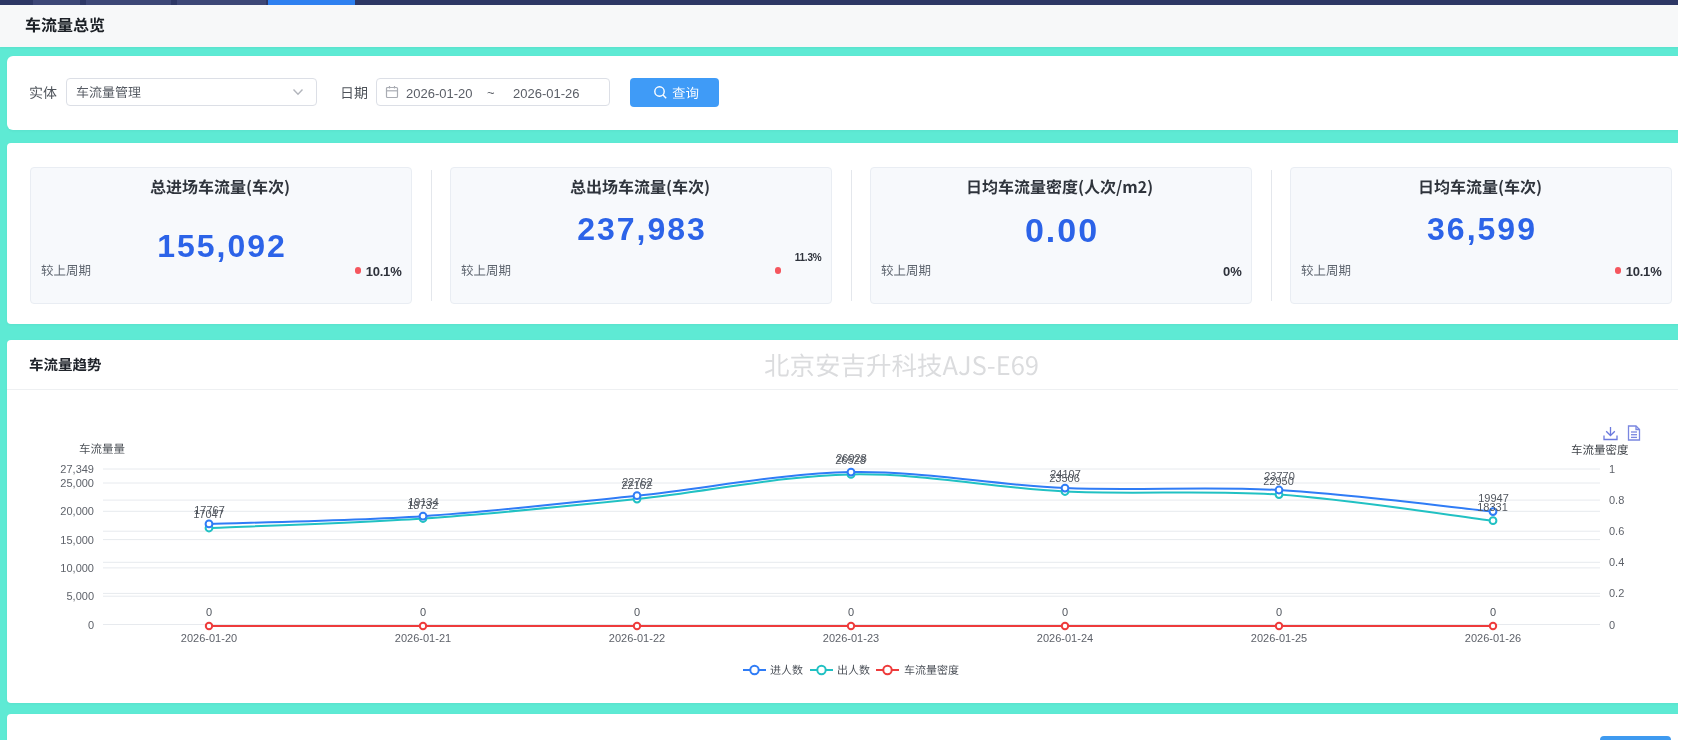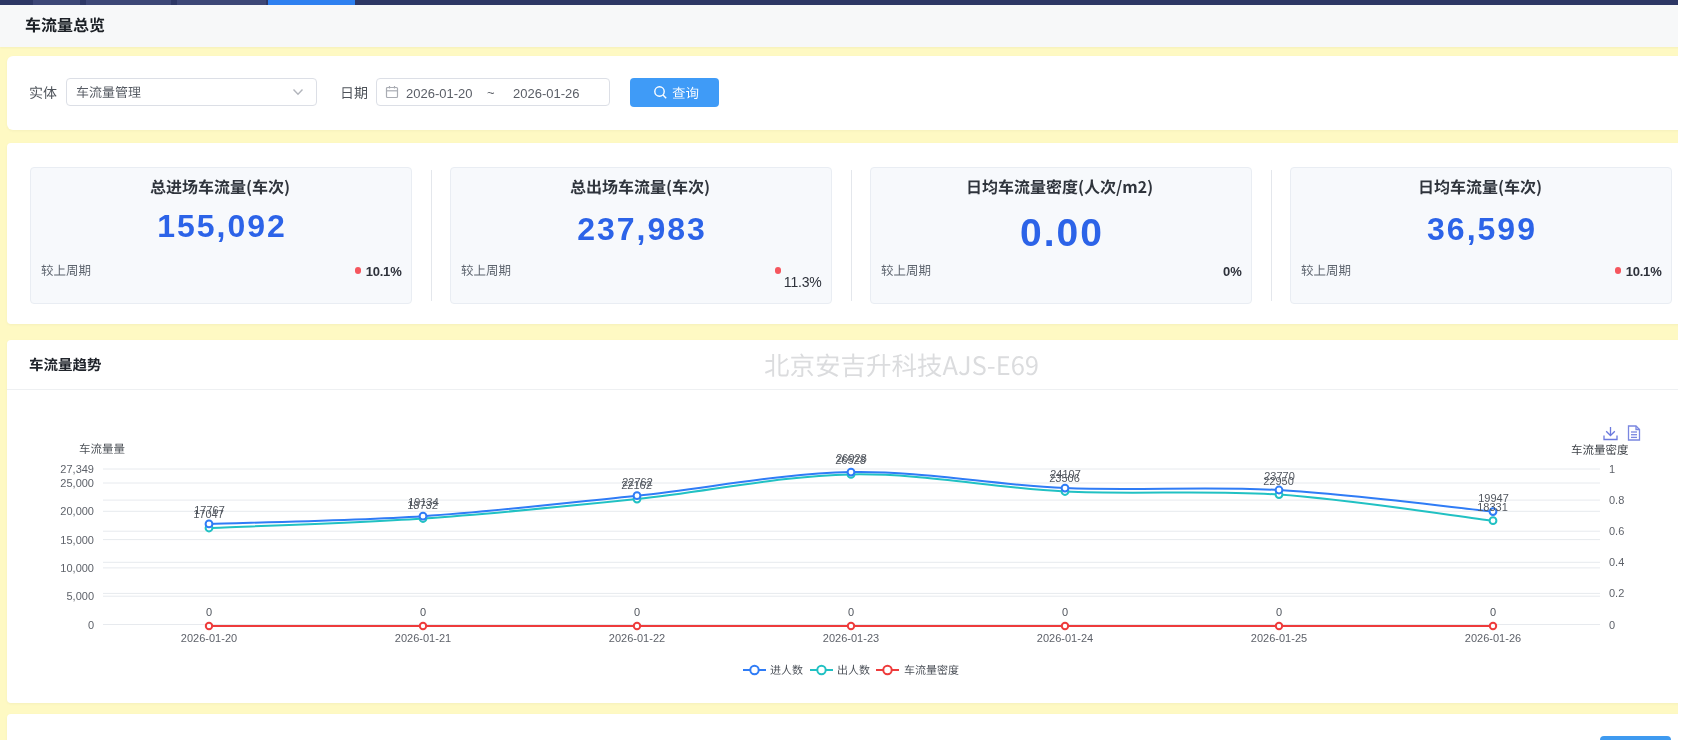--- a/index.html
+++ b/index.html
@@ -1,14 +1,14 @@
 <!DOCTYPE html>
 <html><head><meta charset="utf-8"><style>
 html,body{margin:0;padding:0}
-#pg{position:relative;width:1678px;height:740px;background:#fef9c3;overflow:hidden;font-family:"Liberation Sans",sans-serif}
+#pg{position:relative;width:1678px;height:740px;background:#5eead4;overflow:hidden;font-family:"Liberation Sans",sans-serif}
 .abs{position:absolute}
 .t{position:absolute;font-family:"Liberation Sans",sans-serif;white-space:nowrap}
 </style></head><body>
 <div id="pg">
 <div class="abs" style="left:0;top:0;width:1707px;height:5px;background:#2d3765"></div>
 <div class="abs" style="left:33px;top:0;width:47px;height:5px;background:#3d4777"></div>
 <div class="abs" style="left:86px;top:0;width:85px;height:5px;background:#3d4777"></div>
 <div class="abs" style="left:177px;top:0;width:89px;height:5px;background:#3d4777"></div>
 <div class="abs" style="left:268px;top:0;width:87px;height:5px;background:#2e80f0"></div>
 <div class="abs" style="left:0;top:5px;width:1707px;height:42px;background:#f7f8f9;box-shadow:0 1px 2px rgba(0,0,0,0.04)"></div>
@@ -45,41 +45,41 @@
       <line x1="10" y1="10" x2="13.2" y2="13.2"></line>
     </svg>
 <svg style="position:absolute;left:672.0px;top:97.5px;overflow:visible" width="1" height="1">
       <path d="M4 -2.9H9.4V-1.8H4ZM4 -4.8H9.4V-3.6H4ZM3 -5.5V-1.1H10.5V-5.5ZM1 -0.3V0.6H12.6V-0.3ZM6.2 -11.3V-9.6H0.8V-8.7H5.1C4 -7.5 2.1 -6.3 0.5 -5.7C0.7 -5.5 1 -5.2 1.1 -4.9C3 -5.6 5 -7.1 6.2 -8.7V-5.9H7.2V-8.7C8.5 -7.1 10.5 -5.7 12.3 -5C12.5 -5.3 12.8 -5.7 13 -5.9C11.3 -6.4 9.5 -7.5 8.3 -8.7H12.7V-9.6H7.2V-11.3Z M15 -10.5C15.7 -9.8 16.5 -9 16.9 -8.4L17.6 -9.1C17.2 -9.6 16.4 -10.5 15.7 -11.1ZM14.1 -7.1V-6.1H16V-1.5C16 -0.9 15.6 -0.5 15.3 -0.3C15.5 -0.1 15.8 0.3 15.8 0.5C16.1 0.3 16.4 -0 18.7 -1.7C18.6 -1.9 18.4 -2.3 18.4 -2.6L17 -1.6V-7.1ZM20.3 -11.3C19.8 -9.6 18.8 -7.9 17.7 -6.8C18 -6.7 18.4 -6.4 18.6 -6.2C19.1 -6.8 19.7 -7.5 20.1 -8.4H25.2C25 -2.7 24.8 -0.6 24.4 -0.1C24.2 0 24.1 0.1 23.8 0.1C23.5 0.1 22.8 0.1 21.9 0C22.1 0.3 22.2 0.7 22.3 1C23 1 23.8 1.1 24.2 1C24.7 1 25 0.8 25.3 0.4C25.8 -0.2 26 -2.4 26.2 -8.8C26.2 -8.9 26.2 -9.3 26.2 -9.3H20.6C20.9 -9.9 21.2 -10.5 21.4 -11.1ZM22.6 -3.9V-2.5H20.2V-3.9ZM22.6 -4.8H20.2V-6.2H22.6ZM19.3 -7.1V-0.8H20.2V-1.6H23.5V-7.1Z" fill="#ffffff"></path>
     </svg>
 <div class="abs" style="left:7px;top:143px;width:1687px;height:181px;background:#fff;border-radius:4px;box-shadow:0 1px 3px rgba(0,0,0,0.04)"></div>
 <div class="abs" style="left:30px;top:167px;width:380px;height:135px;background:#f7f9fc;border:1px solid #e9edf3;border-radius:4px"></div>
 <svg style="position:absolute;left:150.0px;top:192.8px;overflow:visible" width="1" height="1">
       <path d="M11.9 -3.4C12.8 -2.3 13.7 -0.8 14 0.3L15.6 -0.7C15.3 -1.7 14.3 -3.2 13.4 -4.3ZM4.3 -4V-1C4.3 0.7 4.9 1.3 7.2 1.3C7.7 1.3 9.8 1.3 10.4 1.3C12.2 1.3 12.7 0.8 13 -1.2C12.4 -1.3 11.6 -1.6 11.2 -1.9C11.1 -0.7 10.9 -0.5 10.2 -0.5C9.6 -0.5 7.9 -0.5 7.4 -0.5C6.5 -0.5 6.3 -0.5 6.3 -1.1V-4ZM1.8 -3.8C1.6 -2.5 1.1 -1 0.5 -0.2L2.3 0.6C3 -0.4 3.5 -2 3.6 -3.5ZM4.8 -8.7H11.3V-6.7H4.8ZM2.7 -10.5V-4.9H7.8L6.7 -4C7.7 -3.3 8.8 -2.3 9.4 -1.5L10.8 -2.8C10.2 -3.4 9.3 -4.3 8.3 -4.9H13.4V-10.5H11.2L12.6 -12.8L10.6 -13.6C10.2 -12.7 9.7 -11.4 9.1 -10.5H6.1L7 -10.9C6.8 -11.7 6.1 -12.8 5.4 -13.6L3.8 -12.8C4.3 -12.1 4.8 -11.2 5.1 -10.5Z M17 -12.2C17.8 -11.4 18.9 -10.2 19.4 -9.5L20.9 -10.7C20.4 -11.4 19.2 -12.5 18.3 -13.3ZM27.2 -13.2V-10.8H25.3V-13.2H23.5V-10.8H21.4V-9H23.5V-8C23.5 -7.6 23.5 -7.2 23.4 -6.8H21.3V-4.9H23.1C22.8 -4 22.4 -3.1 21.5 -2.4C21.9 -2.2 22.7 -1.5 23 -1.1C24.1 -2.1 24.8 -3.5 25.1 -4.9H27.2V-1.3H29.1V-4.9H31.2V-6.8H29.1V-9H30.9V-10.8H29.1V-13.2ZM25.3 -9H27.2V-6.8H25.3C25.3 -7.2 25.3 -7.6 25.3 -8ZM20.4 -7.8H16.7V-6H18.5V-2.1C17.9 -1.8 17.1 -1.2 16.4 -0.4L17.6 1.4C18.2 0.5 18.9 -0.6 19.4 -0.6C19.8 -0.6 20.3 -0.1 21.1 0.3C22.2 0.9 23.6 1.1 25.6 1.1C27.3 1.1 29.9 1 31.1 1C31.1 0.4 31.4 -0.5 31.6 -1C30 -0.8 27.4 -0.7 25.7 -0.7C23.9 -0.7 22.4 -0.8 21.3 -1.4C21 -1.6 20.7 -1.8 20.4 -1.9Z M38.7 -6.5C38.9 -6.7 39.5 -6.8 40.2 -6.8H40.3C39.8 -5.4 39 -4.2 37.9 -3.3L37.7 -4.2L36.2 -3.7V-8H37.8V-9.8H36.2V-13.4H34.4V-9.8H32.6V-8H34.4V-3C33.6 -2.8 33 -2.6 32.4 -2.4L33 -0.4C34.5 -1 36.4 -1.8 38 -2.5L38 -2.7C38.3 -2.5 38.7 -2.2 38.9 -2C40.3 -3.1 41.5 -4.8 42.1 -6.8H43C42.2 -3.7 40.6 -1.2 38.3 0.3C38.7 0.5 39.4 1 39.7 1.3C42.1 -0.4 43.8 -3.2 44.8 -6.8H45.3C45.1 -2.7 44.8 -1 44.4 -0.6C44.3 -0.4 44.1 -0.4 43.8 -0.4C43.6 -0.4 43 -0.4 42.4 -0.4C42.7 0 42.9 0.8 42.9 1.4C43.6 1.4 44.3 1.4 44.8 1.3C45.3 1.2 45.7 1 46.1 0.5C46.7 -0.2 47 -2.2 47.3 -7.8C47.3 -8 47.3 -8.6 47.3 -8.6H41.8C43.2 -9.5 44.7 -10.7 46.1 -11.9L44.7 -13L44.3 -12.9H38V-11.1H42.2C41.1 -10.1 40 -9.4 39.6 -9.1C39 -8.7 38.4 -8.4 38 -8.3C38.2 -7.9 38.6 -6.9 38.7 -6.5Z M50.6 -4.7C50.8 -4.9 51.6 -5 52.5 -5H55.9V-3.2H48.8V-1.3H55.9V1.4H58V-1.3H63.2V-3.2H58V-5H61.9V-6.8H58V-8.9H55.9V-6.8H52.6C53.2 -7.6 53.8 -8.5 54.3 -9.5H62.9V-11.3H55.3C55.6 -11.9 55.8 -12.5 56.1 -13.2L53.9 -13.7C53.6 -12.9 53.3 -12.1 52.9 -11.3H49.1V-9.5H52C51.7 -8.7 51.3 -8.2 51.1 -7.9C50.7 -7.2 50.4 -6.8 49.9 -6.7C50.2 -6.1 50.5 -5.1 50.6 -4.7Z M73 -5.7V0.7H74.7V-5.7ZM70.3 -5.7V-4.2C70.3 -2.9 70.1 -1.2 68.3 0.1C68.7 0.4 69.3 1 69.6 1.3C71.8 -0.2 72 -2.4 72 -4.2V-5.7ZM75.7 -5.7V-0.9C75.7 0.1 75.8 0.5 76.1 0.8C76.4 1 76.8 1.2 77.2 1.2C77.4 1.2 77.8 1.2 78 1.2C78.3 1.2 78.7 1.1 78.9 0.9C79.2 0.8 79.3 0.5 79.4 0.2C79.5 -0.1 79.6 -0.9 79.6 -1.7C79.2 -1.8 78.6 -2.1 78.3 -2.4C78.3 -1.7 78.3 -1.1 78.3 -0.8C78.2 -0.6 78.2 -0.5 78.2 -0.4C78.1 -0.4 78 -0.4 78 -0.4C77.9 -0.4 77.8 -0.4 77.7 -0.4C77.6 -0.4 77.6 -0.4 77.5 -0.4C77.5 -0.5 77.5 -0.7 77.5 -0.9V-5.7ZM65.2 -12C66.2 -11.5 67.4 -10.7 68 -10.1L69.2 -11.7C68.5 -12.3 67.2 -13 66.2 -13.4ZM64.5 -7.6C65.5 -7.1 66.9 -6.4 67.5 -5.8L68.6 -7.4C67.9 -8 66.5 -8.6 65.5 -9ZM64.8 -0 66.4 1.2C67.4 -0.3 68.4 -2.1 69.2 -3.8L67.8 -5.1C66.9 -3.2 65.6 -1.2 64.8 -0ZM72.8 -13.2C73 -12.7 73.2 -12.2 73.4 -11.7H69.2V-10H71.9C71.4 -9.3 70.8 -8.6 70.6 -8.4C70.2 -8.1 69.7 -7.9 69.3 -7.9C69.4 -7.5 69.7 -6.5 69.8 -6.1C70.4 -6.3 71.2 -6.4 77.2 -6.8C77.5 -6.4 77.7 -6.1 77.9 -5.8L79.4 -6.8C78.9 -7.6 77.8 -8.9 77 -10H79.2V-11.7H75.4C75.2 -12.3 74.9 -13 74.6 -13.6ZM75.3 -9.3 76.1 -8.3 72.6 -8.1C73.1 -8.7 73.6 -9.3 74.1 -10H76.4Z M84.6 -10.7H91.3V-10.1H84.6ZM84.6 -12.1H91.3V-11.6H84.6ZM82.8 -13.1V-9.1H93.2V-13.1ZM80.7 -8.7V-7.3H95.3V-8.7ZM84.3 -4.3H87.1V-3.7H84.3ZM88.9 -4.3H91.7V-3.7H88.9ZM84.3 -5.8H87.1V-5.2H84.3ZM88.9 -5.8H91.7V-5.2H88.9ZM80.7 -0.4V1H95.3V-0.4H88.9V-0.9H93.9V-2.2H88.9V-2.7H93.6V-6.8H82.5V-2.7H87.1V-2.2H82.1V-0.9H87.1V-0.4Z M99.8 3.2 101.2 2.6C99.9 0.3 99.3 -2.4 99.3 -5C99.3 -7.7 99.9 -10.4 101.2 -12.7L99.8 -13.3C98.2 -10.8 97.4 -8.2 97.4 -5C97.4 -1.8 98.2 0.8 99.8 3.2Z M104.7 -4.7C104.8 -4.9 105.7 -5 106.5 -5H109.9V-3.2H102.8V-1.3H109.9V1.4H112V-1.3H117.3V-3.2H112V-5H115.9V-6.8H112V-8.9H109.9V-6.8H106.7C107.2 -7.6 107.8 -8.5 108.4 -9.5H117V-11.3H109.3C109.6 -11.9 109.9 -12.5 110.1 -13.2L107.9 -13.7C107.6 -12.9 107.3 -12.1 107 -11.3H103.2V-9.5H106.1C105.7 -8.7 105.4 -8.2 105.2 -7.9C104.7 -7.2 104.4 -6.8 104 -6.7C104.2 -6.1 104.6 -5.1 104.7 -4.7Z M118.7 -11.1C119.8 -10.5 121.2 -9.5 121.9 -8.8L123.1 -10.4C122.4 -11 120.9 -12 119.8 -12.5ZM118.5 -1.3 120.3 -0C121.3 -1.6 122.3 -3.4 123.2 -5.1L121.7 -6.3C120.7 -4.5 119.4 -2.5 118.5 -1.3ZM125 -13.6C124.6 -11 123.6 -8.4 122.3 -6.9C122.8 -6.7 123.7 -6.1 124.2 -5.8C124.8 -6.7 125.4 -7.9 125.9 -9.2H130.9C130.6 -8.2 130.3 -7.2 130 -6.5C130.4 -6.3 131.2 -5.9 131.6 -5.7C132.2 -6.9 132.9 -8.7 133.3 -10.4L131.9 -11.2L131.5 -11.1H126.6C126.8 -11.8 127 -12.5 127.1 -13.2ZM126.8 -8.7V-7.7C126.8 -5.6 126.4 -2.1 121.9 0C122.4 0.4 123.1 1.1 123.4 1.6C126 0.2 127.4 -1.5 128.1 -3.3C129 -1.2 130.3 0.4 132.4 1.3C132.7 0.8 133.2 -0 133.7 -0.4C131 -1.4 129.6 -3.6 128.9 -6.5C128.9 -6.9 128.9 -7.3 128.9 -7.6V-8.7Z M136.3 3.2C137.9 0.8 138.7 -1.8 138.7 -5C138.7 -8.2 137.9 -10.8 136.3 -13.3L134.9 -12.7C136.2 -10.4 136.8 -7.7 136.8 -5C136.8 -2.4 136.2 0.3 134.9 2.6Z" fill="#2f343c"></path>
     </svg>
-<div class="t" style="left:222px;top:208px;transform:translateX(-50%);font-size:32px;font-weight:bold;color:#2c63e8;letter-spacing:2px">155,092</div>
+<div class="t" style="left:222px;top:228px;transform:translateX(-50%);font-size:32px;font-weight:bold;color:#2c63e8;letter-spacing:2px">155,092</div>
 <svg style="position:absolute;left:41.0px;top:275.2px;overflow:visible" width="1" height="1">
       <path d="M9.5 -7.2C10.2 -6.3 11 -5.1 11.3 -4.4L12.1 -4.9C11.7 -5.6 10.9 -6.7 10.2 -7.5ZM7.2 -7.5C6.8 -6.6 6.1 -5.6 5.4 -5C5.6 -4.8 5.9 -4.4 6.1 -4.3C6.7 -5 7.5 -6.2 8 -7.2ZM1 -4.2C1.1 -4.2 1.5 -4.3 1.9 -4.3H3.1V-2.5L0.5 -2.1L0.7 -1.2L3.1 -1.6V0.9H3.9V-1.7L5.2 -2L5.2 -2.8L3.9 -2.6V-4.3H5V-5.2H3.9V-7.1H3.1V-5.2H1.9C2.2 -6 2.6 -7.1 2.9 -8.1H5V-9H3.1C3.2 -9.5 3.3 -9.9 3.4 -10.3L2.5 -10.5C2.4 -10 2.3 -9.5 2.2 -9H0.6V-8.1H2C1.7 -7.1 1.4 -6.3 1.3 -6C1.1 -5.4 0.9 -5 0.7 -5C0.8 -4.8 1 -4.3 1 -4.2ZM7.7 -10.2C8 -9.8 8.3 -9.1 8.5 -8.7H5.6V-7.9H11.8V-8.7H8.7L9.4 -9.1C9.2 -9.5 8.8 -10.1 8.5 -10.6ZM9.8 -5.2C9.6 -4.3 9.2 -3.4 8.7 -2.6C8.2 -3.4 7.7 -4.3 7.4 -5.2L6.6 -5C7 -3.8 7.5 -2.8 8.1 -1.9C7.4 -1 6.4 -0.2 5.2 0.4C5.4 0.5 5.7 0.8 5.8 1C7 0.5 7.9 -0.3 8.7 -1.2C9.4 -0.3 10.3 0.5 11.4 0.9C11.5 0.7 11.8 0.4 12 0.2C11 -0.3 10 -1 9.2 -1.9C9.9 -2.8 10.3 -3.8 10.7 -5Z M17.8 -10.3V-0.5H13.1V0.4H24.4V-0.5H18.8V-5.5H23.5V-6.5H18.8V-10.3Z M26.9 -9.9V-5.9C26.9 -3.9 26.7 -1.4 25.4 0.5C25.6 0.6 26 0.9 26.2 1.1C27.6 -0.9 27.8 -3.8 27.8 -5.9V-9H35.1V-0.2C35.1 0 35 0.1 34.8 0.1C34.5 0.1 33.8 0.1 33 0.1C33.1 0.3 33.2 0.8 33.3 1C34.4 1 35.1 1 35.5 0.8C35.9 0.7 36 0.4 36 -0.2V-9.9ZM30.8 -8.8V-7.7H28.6V-6.9H30.8V-5.7H28.3V-4.9H34.4V-5.7H31.7V-6.9H34.1V-7.7H31.7V-8.8ZM28.9 -3.9V0.1H29.8V-0.6H33.8V-3.9ZM29.8 -3.1H32.9V-1.4H29.8Z M39.7 -1.8C39.4 -1 38.7 -0.1 38 0.5C38.2 0.6 38.6 0.9 38.8 1C39.4 0.4 40.2 -0.6 40.6 -1.5ZM41.5 -1.4C42 -0.8 42.6 0 42.8 0.5L43.6 0.1C43.3 -0.4 42.7 -1.2 42.2 -1.8ZM48.2 -9V-7H45.6V-9ZM44.8 -9.9V-5.3C44.8 -3.5 44.6 -1.2 43.6 0.5C43.8 0.6 44.2 0.9 44.4 1.1C45.1 -0.1 45.4 -1.7 45.5 -3.2H48.2V-0.2C48.2 -0 48.1 0 47.9 0.1C47.8 0.1 47.1 0.1 46.5 0C46.6 0.3 46.7 0.7 46.8 1C47.7 1 48.3 0.9 48.6 0.8C49 0.6 49.1 0.3 49.1 -0.2V-9.9ZM48.2 -6.2V-4.1H45.6C45.6 -4.5 45.6 -5 45.6 -5.3V-6.2ZM42.3 -10.4V-8.8H40.1V-10.4H39.2V-8.8H38.1V-8H39.2V-2.9H38V-2.1H44.1V-2.9H43.2V-8H44.1V-8.8H43.2V-10.4ZM40.1 -8H42.3V-6.9H40.1ZM40.1 -6.1H42.3V-4.9H40.1ZM40.1 -4.2H42.3V-2.9H40.1Z" fill="#5d646e"></path>
     </svg>
 <div class="t" style="left:401.5px;top:270.5px;transform:translate(-100%,-50%);font-size:13px;font-weight:bold;color:#2e323b;letter-spacing:-0.2px">10.1%</div>
 <div class="abs" style="left:355px;top:267.2px;width:6.4px;height:6.4px;border-radius:50%;background:#f5565e"></div>
 <div class="abs" style="left:450px;top:167px;width:380px;height:135px;background:#f7f9fc;border:1px solid #e9edf3;border-radius:4px"></div>
 <svg style="position:absolute;left:570.0px;top:192.8px;overflow:visible" width="1" height="1">
       <path d="M11.9 -3.4C12.8 -2.3 13.7 -0.8 14 0.3L15.6 -0.7C15.3 -1.7 14.3 -3.2 13.4 -4.3ZM4.3 -4V-1C4.3 0.7 4.9 1.3 7.2 1.3C7.7 1.3 9.8 1.3 10.4 1.3C12.2 1.3 12.7 0.8 13 -1.2C12.4 -1.3 11.6 -1.6 11.2 -1.9C11.1 -0.7 10.9 -0.5 10.2 -0.5C9.6 -0.5 7.9 -0.5 7.4 -0.5C6.5 -0.5 6.3 -0.5 6.3 -1.1V-4ZM1.8 -3.8C1.6 -2.5 1.1 -1 0.5 -0.2L2.3 0.6C3 -0.4 3.5 -2 3.6 -3.5ZM4.8 -8.7H11.3V-6.7H4.8ZM2.7 -10.5V-4.9H7.8L6.7 -4C7.7 -3.3 8.8 -2.3 9.4 -1.5L10.8 -2.8C10.2 -3.4 9.3 -4.3 8.3 -4.9H13.4V-10.5H11.2L12.6 -12.8L10.6 -13.6C10.2 -12.7 9.7 -11.4 9.1 -10.5H6.1L7 -10.9C6.8 -11.7 6.1 -12.8 5.4 -13.6L3.8 -12.8C4.3 -12.1 4.8 -11.2 5.1 -10.5Z M17.4 -5.6V0.6H28.4V1.4H30.6V-5.6H28.4V-1.4H25V-6.4H29.9V-12.2H27.8V-8.3H25V-13.6H22.9V-8.3H20.2V-12.2H18.2V-6.4H22.9V-1.4H19.5V-5.6Z M38.7 -6.5C38.9 -6.7 39.5 -6.8 40.2 -6.8H40.3C39.8 -5.4 39 -4.2 37.9 -3.3L37.7 -4.2L36.2 -3.7V-8H37.8V-9.8H36.2V-13.4H34.4V-9.8H32.6V-8H34.4V-3C33.6 -2.8 33 -2.6 32.4 -2.4L33 -0.4C34.5 -1 36.4 -1.8 38 -2.5L38 -2.7C38.3 -2.5 38.7 -2.2 38.9 -2C40.3 -3.1 41.5 -4.8 42.1 -6.8H43C42.2 -3.7 40.6 -1.2 38.3 0.3C38.7 0.5 39.4 1 39.7 1.3C42.1 -0.4 43.8 -3.2 44.8 -6.8H45.3C45.1 -2.7 44.8 -1 44.4 -0.6C44.3 -0.4 44.1 -0.4 43.8 -0.4C43.6 -0.4 43 -0.4 42.4 -0.4C42.7 0 42.9 0.8 42.9 1.4C43.6 1.4 44.3 1.4 44.8 1.3C45.3 1.2 45.7 1 46.1 0.5C46.7 -0.2 47 -2.2 47.3 -7.8C47.3 -8 47.3 -8.6 47.3 -8.6H41.8C43.2 -9.5 44.7 -10.7 46.1 -11.9L44.7 -13L44.3 -12.9H38V-11.1H42.2C41.1 -10.1 40 -9.4 39.6 -9.1C39 -8.7 38.4 -8.4 38 -8.3C38.2 -7.9 38.6 -6.9 38.7 -6.5Z M50.6 -4.7C50.8 -4.9 51.6 -5 52.5 -5H55.9V-3.2H48.8V-1.3H55.9V1.4H58V-1.3H63.2V-3.2H58V-5H61.9V-6.8H58V-8.9H55.9V-6.8H52.6C53.2 -7.6 53.8 -8.5 54.3 -9.5H62.9V-11.3H55.3C55.6 -11.9 55.8 -12.5 56.1 -13.2L53.9 -13.7C53.6 -12.9 53.3 -12.1 52.9 -11.3H49.1V-9.5H52C51.7 -8.7 51.3 -8.2 51.1 -7.9C50.7 -7.2 50.4 -6.8 49.9 -6.7C50.2 -6.1 50.5 -5.1 50.6 -4.7Z M73 -5.7V0.7H74.7V-5.7ZM70.3 -5.7V-4.2C70.3 -2.9 70.1 -1.2 68.3 0.1C68.7 0.4 69.3 1 69.6 1.3C71.8 -0.2 72 -2.4 72 -4.2V-5.7ZM75.7 -5.7V-0.9C75.7 0.1 75.8 0.5 76.1 0.8C76.4 1 76.8 1.2 77.2 1.2C77.4 1.2 77.8 1.2 78 1.2C78.3 1.2 78.7 1.1 78.9 0.9C79.2 0.8 79.3 0.5 79.4 0.2C79.5 -0.1 79.6 -0.9 79.6 -1.7C79.2 -1.8 78.6 -2.1 78.3 -2.4C78.3 -1.7 78.3 -1.1 78.3 -0.8C78.2 -0.6 78.2 -0.5 78.2 -0.4C78.1 -0.4 78 -0.4 78 -0.4C77.9 -0.4 77.8 -0.4 77.7 -0.4C77.6 -0.4 77.6 -0.4 77.5 -0.4C77.5 -0.5 77.5 -0.7 77.5 -0.9V-5.7ZM65.2 -12C66.2 -11.5 67.4 -10.7 68 -10.1L69.2 -11.7C68.5 -12.3 67.2 -13 66.2 -13.4ZM64.5 -7.6C65.5 -7.1 66.9 -6.4 67.5 -5.8L68.6 -7.4C67.9 -8 66.5 -8.6 65.5 -9ZM64.8 -0 66.4 1.2C67.4 -0.3 68.4 -2.1 69.2 -3.8L67.8 -5.1C66.9 -3.2 65.6 -1.2 64.8 -0ZM72.8 -13.2C73 -12.7 73.2 -12.2 73.4 -11.7H69.2V-10H71.9C71.4 -9.3 70.8 -8.6 70.6 -8.4C70.2 -8.1 69.7 -7.9 69.3 -7.9C69.4 -7.5 69.7 -6.5 69.8 -6.1C70.4 -6.3 71.2 -6.4 77.2 -6.8C77.5 -6.4 77.7 -6.1 77.9 -5.8L79.4 -6.8C78.9 -7.6 77.8 -8.9 77 -10H79.2V-11.7H75.4C75.2 -12.3 74.9 -13 74.6 -13.6ZM75.3 -9.3 76.1 -8.3 72.6 -8.1C73.1 -8.7 73.6 -9.3 74.1 -10H76.4Z M84.6 -10.7H91.3V-10.1H84.6ZM84.6 -12.1H91.3V-11.6H84.6ZM82.8 -13.1V-9.1H93.2V-13.1ZM80.7 -8.7V-7.3H95.3V-8.7ZM84.3 -4.3H87.1V-3.7H84.3ZM88.9 -4.3H91.7V-3.7H88.9ZM84.3 -5.8H87.1V-5.2H84.3ZM88.9 -5.8H91.7V-5.2H88.9ZM80.7 -0.4V1H95.3V-0.4H88.9V-0.9H93.9V-2.2H88.9V-2.7H93.6V-6.8H82.5V-2.7H87.1V-2.2H82.1V-0.9H87.1V-0.4Z M99.8 3.2 101.2 2.6C99.9 0.3 99.3 -2.4 99.3 -5C99.3 -7.7 99.9 -10.4 101.2 -12.7L99.8 -13.3C98.2 -10.8 97.4 -8.2 97.4 -5C97.4 -1.8 98.2 0.8 99.8 3.2Z M104.7 -4.7C104.8 -4.9 105.7 -5 106.5 -5H109.9V-3.2H102.8V-1.3H109.9V1.4H112V-1.3H117.3V-3.2H112V-5H115.9V-6.8H112V-8.9H109.9V-6.8H106.7C107.2 -7.6 107.8 -8.5 108.4 -9.5H117V-11.3H109.3C109.6 -11.9 109.9 -12.5 110.1 -13.2L107.9 -13.7C107.6 -12.9 107.3 -12.1 107 -11.3H103.2V-9.5H106.1C105.7 -8.7 105.4 -8.2 105.2 -7.9C104.7 -7.2 104.4 -6.8 104 -6.7C104.2 -6.1 104.6 -5.1 104.7 -4.7Z M118.7 -11.1C119.8 -10.5 121.2 -9.5 121.9 -8.8L123.1 -10.4C122.4 -11 120.9 -12 119.8 -12.5ZM118.5 -1.3 120.3 -0C121.3 -1.6 122.3 -3.4 123.2 -5.1L121.7 -6.3C120.7 -4.5 119.4 -2.5 118.5 -1.3ZM125 -13.6C124.6 -11 123.6 -8.4 122.3 -6.9C122.8 -6.7 123.7 -6.1 124.2 -5.8C124.8 -6.7 125.4 -7.9 125.9 -9.2H130.9C130.6 -8.2 130.3 -7.2 130 -6.5C130.4 -6.3 131.2 -5.9 131.6 -5.7C132.2 -6.9 132.9 -8.7 133.3 -10.4L131.9 -11.2L131.5 -11.1H126.6C126.8 -11.8 127 -12.5 127.1 -13.2ZM126.8 -8.7V-7.7C126.8 -5.6 126.4 -2.1 121.9 0C122.4 0.4 123.1 1.1 123.4 1.6C126 0.2 127.4 -1.5 128.1 -3.3C129 -1.2 130.3 0.4 132.4 1.3C132.7 0.8 133.2 -0 133.7 -0.4C131 -1.4 129.6 -3.6 128.9 -6.5C128.9 -6.9 128.9 -7.3 128.9 -7.6V-8.7Z M136.3 3.2C137.9 0.8 138.7 -1.8 138.7 -5C138.7 -8.2 137.9 -10.8 136.3 -13.3L134.9 -12.7C136.2 -10.4 136.8 -7.7 136.8 -5C136.8 -2.4 136.2 0.3 134.9 2.6Z" fill="#2f343c"></path>
     </svg>
 <div class="t" style="left:642px;top:211px;transform:translateX(-50%);font-size:32px;font-weight:bold;color:#2c63e8;letter-spacing:2px">237,983</div>
 <svg style="position:absolute;left:461.0px;top:275.2px;overflow:visible" width="1" height="1">
       <path d="M9.5 -7.2C10.2 -6.3 11 -5.1 11.3 -4.4L12.1 -4.9C11.7 -5.6 10.9 -6.7 10.2 -7.5ZM7.2 -7.5C6.8 -6.6 6.1 -5.6 5.4 -5C5.6 -4.8 5.9 -4.4 6.1 -4.3C6.7 -5 7.5 -6.2 8 -7.2ZM1 -4.2C1.1 -4.2 1.5 -4.3 1.9 -4.3H3.1V-2.5L0.5 -2.1L0.7 -1.2L3.1 -1.6V0.9H3.9V-1.7L5.2 -2L5.2 -2.8L3.9 -2.6V-4.3H5V-5.2H3.9V-7.1H3.1V-5.2H1.9C2.2 -6 2.6 -7.1 2.9 -8.1H5V-9H3.1C3.2 -9.5 3.3 -9.9 3.4 -10.3L2.5 -10.5C2.4 -10 2.3 -9.5 2.2 -9H0.6V-8.1H2C1.7 -7.1 1.4 -6.3 1.3 -6C1.1 -5.4 0.9 -5 0.7 -5C0.8 -4.8 1 -4.3 1 -4.2ZM7.7 -10.2C8 -9.8 8.3 -9.1 8.5 -8.7H5.6V-7.9H11.8V-8.7H8.7L9.4 -9.1C9.2 -9.5 8.8 -10.1 8.5 -10.6ZM9.8 -5.2C9.6 -4.3 9.2 -3.4 8.7 -2.6C8.2 -3.4 7.7 -4.3 7.4 -5.2L6.6 -5C7 -3.8 7.5 -2.8 8.1 -1.9C7.4 -1 6.4 -0.2 5.2 0.4C5.4 0.5 5.7 0.8 5.8 1C7 0.5 7.9 -0.3 8.7 -1.2C9.4 -0.3 10.3 0.5 11.4 0.9C11.5 0.7 11.8 0.4 12 0.2C11 -0.3 10 -1 9.2 -1.9C9.9 -2.8 10.3 -3.8 10.7 -5Z M17.8 -10.3V-0.5H13.1V0.4H24.4V-0.5H18.8V-5.5H23.5V-6.5H18.8V-10.3Z M26.9 -9.9V-5.9C26.9 -3.9 26.7 -1.4 25.4 0.5C25.6 0.6 26 0.9 26.2 1.1C27.6 -0.9 27.8 -3.8 27.8 -5.9V-9H35.1V-0.2C35.1 0 35 0.1 34.8 0.1C34.5 0.1 33.8 0.1 33 0.1C33.1 0.3 33.2 0.8 33.3 1C34.4 1 35.1 1 35.5 0.8C35.9 0.7 36 0.4 36 -0.2V-9.9ZM30.8 -8.8V-7.7H28.6V-6.9H30.8V-5.7H28.3V-4.9H34.4V-5.7H31.7V-6.9H34.1V-7.7H31.7V-8.8ZM28.9 -3.9V0.1H29.8V-0.6H33.8V-3.9ZM29.8 -3.1H32.9V-1.4H29.8Z M39.7 -1.8C39.4 -1 38.7 -0.1 38 0.5C38.2 0.6 38.6 0.9 38.8 1C39.4 0.4 40.2 -0.6 40.6 -1.5ZM41.5 -1.4C42 -0.8 42.6 0 42.8 0.5L43.6 0.1C43.3 -0.4 42.7 -1.2 42.2 -1.8ZM48.2 -9V-7H45.6V-9ZM44.8 -9.9V-5.3C44.8 -3.5 44.6 -1.2 43.6 0.5C43.8 0.6 44.2 0.9 44.4 1.1C45.1 -0.1 45.4 -1.7 45.5 -3.2H48.2V-0.2C48.2 -0 48.1 0 47.9 0.1C47.8 0.1 47.1 0.1 46.5 0C46.6 0.3 46.7 0.7 46.8 1C47.7 1 48.3 0.9 48.6 0.8C49 0.6 49.1 0.3 49.1 -0.2V-9.9ZM48.2 -6.2V-4.1H45.6C45.6 -4.5 45.6 -5 45.6 -5.3V-6.2ZM42.3 -10.4V-8.8H40.1V-10.4H39.2V-8.8H38.1V-8H39.2V-2.9H38V-2.1H44.1V-2.9H43.2V-8H44.1V-8.8H43.2V-10.4ZM40.1 -8H42.3V-6.9H40.1ZM40.1 -6.1H42.3V-4.9H40.1ZM40.1 -4.2H42.3V-2.9H40.1Z" fill="#5d646e"></path>
     </svg>
-<div class="t" style="left:821.5px;top:282px;transform:translate(-100%,-50%);font-size:14px;font-weight:normal;color:#2e323b;letter-spacing:-0.2px">11.3%</div>
+<div class="t" style="left:821.5px;top:257px;transform:translate(-100%,-50%);font-size:10px;font-weight:bold;color:#2e323b;letter-spacing:-0.2px">11.3%</div>
 <div class="abs" style="left:775px;top:267.2px;width:6.4px;height:6.4px;border-radius:50%;background:#f5565e"></div>
 <div class="abs" style="left:870px;top:167px;width:380px;height:135px;background:#f7f9fc;border:1px solid #e9edf3;border-radius:4px"></div>
 <svg style="position:absolute;left:966.4px;top:192.8px;overflow:visible" width="1" height="1">
       <path d="M4.4 -5.4H11.6V-1.7H4.4ZM4.4 -7.2V-10.7H11.6V-7.2ZM2.5 -12.6V1.2H4.4V0.2H11.6V1.2H13.6V-12.6Z M23.7 -7C24.6 -6.2 25.7 -5.2 26.3 -4.5L27.5 -5.8C26.9 -6.4 25.8 -7.4 24.8 -8.1ZM22.4 -2.2 23.1 -0.5C24.8 -1.4 27 -2.6 29 -3.8L28.5 -5.3C26.3 -4.1 23.9 -2.9 22.4 -2.2ZM16.4 -2.5 17.1 -0.5C18.7 -1.3 20.7 -2.4 22.5 -3.5L22 -5.1L20.1 -4.1V-8.1H21.8V-8.2C22.2 -7.8 22.6 -7.2 22.8 -6.9C23.5 -7.6 24.2 -8.5 24.8 -9.4H29.3C29.1 -3.6 29 -1.1 28.5 -0.6C28.3 -0.4 28.1 -0.3 27.8 -0.3C27.4 -0.3 26.4 -0.3 25.4 -0.4C25.7 0.1 26 0.9 26 1.4C26.9 1.4 27.9 1.5 28.5 1.4C29.2 1.3 29.6 1.1 30.1 0.5C30.7 -0.4 30.9 -2.9 31 -10.3C31.1 -10.5 31.1 -11.2 31.1 -11.2H25.8C26.1 -11.8 26.4 -12.4 26.6 -13L24.9 -13.6C24.2 -11.8 23.1 -10 21.8 -8.7V-9.9H20.1V-13.4H18.3V-9.9H16.6V-8.1H18.3V-3.3C17.6 -3 16.9 -2.7 16.4 -2.5Z M34.6 -4.7C34.8 -4.9 35.6 -5 36.5 -5H39.9V-3.2H32.8V-1.3H39.9V1.4H42V-1.3H47.2V-3.2H42V-5H45.9V-6.8H42V-8.9H39.9V-6.8H36.6C37.2 -7.6 37.8 -8.5 38.3 -9.5H46.9V-11.3H39.3C39.6 -11.9 39.8 -12.5 40.1 -13.2L37.9 -13.7C37.6 -12.9 37.3 -12.1 36.9 -11.3H33.1V-9.5H36C35.7 -8.7 35.3 -8.2 35.1 -7.9C34.7 -7.2 34.4 -6.8 33.9 -6.7C34.2 -6.1 34.5 -5.1 34.6 -4.7Z M57 -5.7V0.7H58.7V-5.7ZM54.3 -5.7V-4.2C54.3 -2.9 54.1 -1.2 52.3 0.1C52.7 0.4 53.3 1 53.6 1.3C55.8 -0.2 56 -2.4 56 -4.2V-5.7ZM59.7 -5.7V-0.9C59.7 0.1 59.8 0.5 60.1 0.8C60.4 1 60.8 1.2 61.2 1.2C61.4 1.2 61.8 1.2 62 1.2C62.3 1.2 62.7 1.1 62.9 0.9C63.2 0.8 63.3 0.5 63.4 0.2C63.5 -0.1 63.6 -0.9 63.6 -1.7C63.2 -1.8 62.6 -2.1 62.3 -2.4C62.3 -1.7 62.3 -1.1 62.3 -0.8C62.2 -0.6 62.2 -0.5 62.2 -0.4C62.1 -0.4 62 -0.4 62 -0.4C61.9 -0.4 61.8 -0.4 61.7 -0.4C61.6 -0.4 61.6 -0.4 61.5 -0.4C61.5 -0.5 61.5 -0.7 61.5 -0.9V-5.7ZM49.2 -12C50.2 -11.5 51.4 -10.7 52 -10.1L53.2 -11.7C52.5 -12.3 51.2 -13 50.2 -13.4ZM48.5 -7.6C49.5 -7.1 50.9 -6.4 51.5 -5.8L52.6 -7.4C51.9 -8 50.5 -8.6 49.5 -9ZM48.8 -0 50.4 1.2C51.4 -0.3 52.4 -2.1 53.2 -3.8L51.8 -5.1C50.9 -3.2 49.6 -1.2 48.8 -0ZM56.8 -13.2C57 -12.7 57.2 -12.2 57.4 -11.7H53.2V-10H55.9C55.4 -9.3 54.8 -8.6 54.6 -8.4C54.2 -8.1 53.7 -7.9 53.3 -7.9C53.4 -7.5 53.7 -6.5 53.8 -6.1C54.4 -6.3 55.2 -6.4 61.2 -6.8C61.5 -6.4 61.7 -6.1 61.9 -5.8L63.4 -6.8C62.9 -7.6 61.8 -8.9 61 -10H63.2V-11.7H59.4C59.2 -12.3 58.9 -13 58.6 -13.6ZM59.3 -9.3 60.1 -8.3 56.6 -8.1C57.1 -8.7 57.6 -9.3 58.1 -10H60.4Z M68.6 -10.7H75.3V-10.1H68.6ZM68.6 -12.1H75.3V-11.6H68.6ZM66.8 -13.1V-9.1H77.2V-13.1ZM64.7 -8.7V-7.3H79.3V-8.7ZM68.3 -4.3H71.1V-3.7H68.3ZM72.9 -4.3H75.7V-3.7H72.9ZM68.3 -5.8H71.1V-5.2H68.3ZM72.9 -5.8H75.7V-5.2H72.9ZM64.7 -0.4V1H79.3V-0.4H72.9V-0.9H77.9V-2.2H72.9V-2.7H77.6V-6.8H66.5V-2.7H71.1V-2.2H66.1V-0.9H71.1V-0.4Z M82.7 -9C82.2 -8 81.5 -7 80.6 -6.3L82.2 -5.4C83 -6.1 83.7 -7.3 84.2 -8.3ZM91.5 -7.9C92.4 -7.1 93.6 -5.8 94 -5L95.5 -6C95 -6.8 93.8 -8 92.9 -8.9ZM90.7 -10.3C89.6 -9 88.1 -7.9 86.3 -7V-9.1H84.6V-6.4V-6.2C83.3 -5.6 81.9 -5.2 80.4 -4.8C80.8 -4.5 81.3 -3.7 81.5 -3.3C82.8 -3.6 84.1 -4.1 85.3 -4.6C85.7 -4.4 86.3 -4.4 87.2 -4.4C87.6 -4.4 89.8 -4.4 90.2 -4.4C91.8 -4.4 92.3 -4.8 92.5 -6.8C92 -6.8 91.3 -7.1 91 -7.3C90.9 -6 90.8 -5.8 90.1 -5.8H87.7C89.5 -6.8 91.1 -8.1 92.3 -9.5ZM86.7 -13.5C86.8 -13.2 86.9 -12.8 87 -12.4H81.1V-9H83V-10.7H86.1L85.3 -9.8C86.3 -9.4 87.5 -8.8 88.1 -8.2L89.1 -9.5C88.6 -9.9 87.6 -10.4 86.8 -10.7H92.9V-9H94.9V-12.4H89C88.9 -12.8 88.7 -13.4 88.5 -13.8ZM82.4 -3.2V0.8H91.8V1.3H93.7V-3.5H91.8V-1H88.9V-4H87V-1H84.3V-3.2Z M102.2 -10.1V-9H100V-7.5H102.2V-5H108.8V-7.5H111.1V-9H108.8V-10.1H106.9V-9H104V-10.1ZM106.9 -7.5V-6.4H104V-7.5ZM107.4 -2.8C106.8 -2.3 106.1 -1.9 105.3 -1.5C104.5 -1.9 103.8 -2.3 103.2 -2.8ZM100.1 -4.3V-2.8H101.9L101.2 -2.6C101.8 -1.9 102.4 -1.3 103.2 -0.8C102 -0.6 100.7 -0.4 99.3 -0.3C99.6 0.1 100 0.9 100.1 1.3C102 1.1 103.7 0.8 105.2 0.2C106.7 0.8 108.5 1.2 110.4 1.4C110.7 0.9 111.2 0.2 111.6 -0.2C110.1 -0.3 108.7 -0.5 107.5 -0.8C108.7 -1.6 109.7 -2.5 110.3 -3.8L109.1 -4.4L108.8 -4.3ZM103.4 -13.3C103.6 -13 103.7 -12.6 103.8 -12.2H97.8V-7.9C97.8 -5.5 97.7 -1.9 96.4 0.6C96.9 0.7 97.8 1.1 98.1 1.4C99.5 -1.2 99.7 -5.2 99.7 -7.9V-10.4H111.3V-12.2H106C105.8 -12.7 105.6 -13.3 105.4 -13.7Z M115.8 3.2 117.2 2.6C115.9 0.3 115.3 -2.4 115.3 -5C115.3 -7.7 115.9 -10.4 117.2 -12.7L115.8 -13.3C114.2 -10.8 113.4 -8.2 113.4 -5C113.4 -1.8 114.2 0.8 115.8 3.2Z M124.8 -13.6C124.7 -10.8 125 -3.6 118.5 -0.2C119.1 0.3 119.8 0.9 120.1 1.4C123.4 -0.6 125.1 -3.5 126 -6.3C126.9 -3.5 128.7 -0.4 132.3 1.3C132.6 0.8 133.1 0.1 133.7 -0.4C128.1 -2.8 127.1 -8.8 126.9 -11C126.9 -12 127 -12.9 127 -13.6Z M134.7 -11.1C135.8 -10.5 137.2 -9.5 137.9 -8.8L139.1 -10.4C138.4 -11 136.9 -12 135.8 -12.5ZM134.5 -1.3 136.3 -0C137.3 -1.6 138.3 -3.4 139.2 -5.1L137.7 -6.3C136.7 -4.5 135.4 -2.5 134.5 -1.3ZM141 -13.6C140.6 -11 139.6 -8.4 138.3 -6.9C138.8 -6.7 139.7 -6.1 140.2 -5.8C140.8 -6.7 141.4 -7.9 141.9 -9.2H146.9C146.6 -8.2 146.3 -7.2 146 -6.5C146.4 -6.3 147.2 -5.9 147.6 -5.7C148.2 -6.9 148.9 -8.7 149.3 -10.4L147.9 -11.2L147.5 -11.1H142.6C142.8 -11.8 143 -12.5 143.1 -13.2ZM142.8 -8.7V-7.7C142.8 -5.6 142.4 -2.1 137.9 0C138.4 0.4 139.1 1.1 139.4 1.6C142 0.2 143.4 -1.5 144.1 -3.3C145 -1.2 146.3 0.4 148.4 1.3C148.7 0.8 149.2 -0 149.7 -0.4C147 -1.4 145.6 -3.6 144.9 -6.5C144.9 -6.9 144.9 -7.3 144.9 -7.6V-8.7Z M150.3 2.9H151.8L155.8 -12.9H154.3Z M157.5 0H159.9V-6.2C160.5 -6.8 161.1 -7.2 161.6 -7.2C162.4 -7.2 162.8 -6.7 162.8 -5.3V0H165.2V-6.2C165.8 -6.8 166.4 -7.2 166.9 -7.2C167.7 -7.2 168.1 -6.7 168.1 -5.3V0H170.5V-5.6C170.5 -7.8 169.6 -9.2 167.7 -9.2C166.6 -9.2 165.7 -8.5 164.8 -7.6C164.4 -8.6 163.7 -9.2 162.4 -9.2C161.2 -9.2 160.4 -8.5 159.6 -7.8H159.6L159.4 -9H157.5Z M172.4 0H180.3V-2H177.7C177.2 -2 176.4 -1.9 175.8 -1.8C177.9 -4 179.7 -6.3 179.7 -8.4C179.7 -10.6 178.2 -12.1 176 -12.1C174.4 -12.1 173.3 -11.4 172.2 -10.3L173.5 -9C174.1 -9.6 174.8 -10.2 175.7 -10.2C176.8 -10.2 177.5 -9.5 177.5 -8.3C177.5 -6.5 175.6 -4.2 172.4 -1.4Z M183.4 3.2C184.9 0.8 185.8 -1.8 185.8 -5C185.8 -8.2 184.9 -10.8 183.4 -13.3L181.9 -12.7C183.3 -10.4 183.9 -7.7 183.9 -5C183.9 -2.4 183.3 0.3 181.9 2.6Z" fill="#2f343c"></path>
     </svg>
-<div class="t" style="left:1062px;top:211px;transform:translateX(-50%);font-size:39px;font-weight:bold;color:#2c63e8;letter-spacing:2px">0.00</div>
+<div class="t" style="left:1062px;top:211px;transform:translateX(-50%);font-size:34px;font-weight:bold;color:#2c63e8;letter-spacing:2px">0.00</div>
 <svg style="position:absolute;left:881.0px;top:275.2px;overflow:visible" width="1" height="1">
       <path d="M9.5 -7.2C10.2 -6.3 11 -5.1 11.3 -4.4L12.1 -4.9C11.7 -5.6 10.9 -6.7 10.2 -7.5ZM7.2 -7.5C6.8 -6.6 6.1 -5.6 5.4 -5C5.6 -4.8 5.9 -4.4 6.1 -4.3C6.7 -5 7.5 -6.2 8 -7.2ZM1 -4.2C1.1 -4.2 1.5 -4.3 1.9 -4.3H3.1V-2.5L0.5 -2.1L0.7 -1.2L3.1 -1.6V0.9H3.9V-1.7L5.2 -2L5.2 -2.8L3.9 -2.6V-4.3H5V-5.2H3.9V-7.1H3.1V-5.2H1.9C2.2 -6 2.6 -7.1 2.9 -8.1H5V-9H3.1C3.2 -9.5 3.3 -9.9 3.4 -10.3L2.5 -10.5C2.4 -10 2.3 -9.5 2.2 -9H0.6V-8.1H2C1.7 -7.1 1.4 -6.3 1.3 -6C1.1 -5.4 0.9 -5 0.7 -5C0.8 -4.8 1 -4.3 1 -4.2ZM7.7 -10.2C8 -9.8 8.3 -9.1 8.5 -8.7H5.6V-7.9H11.8V-8.7H8.7L9.4 -9.1C9.2 -9.5 8.8 -10.1 8.5 -10.6ZM9.8 -5.2C9.6 -4.3 9.2 -3.4 8.7 -2.6C8.2 -3.4 7.7 -4.3 7.4 -5.2L6.6 -5C7 -3.8 7.5 -2.8 8.1 -1.9C7.4 -1 6.4 -0.2 5.2 0.4C5.4 0.5 5.7 0.8 5.8 1C7 0.5 7.9 -0.3 8.7 -1.2C9.4 -0.3 10.3 0.5 11.4 0.9C11.5 0.7 11.8 0.4 12 0.2C11 -0.3 10 -1 9.2 -1.9C9.9 -2.8 10.3 -3.8 10.7 -5Z M17.8 -10.3V-0.5H13.1V0.4H24.4V-0.5H18.8V-5.5H23.5V-6.5H18.8V-10.3Z M26.9 -9.9V-5.9C26.9 -3.9 26.7 -1.4 25.4 0.5C25.6 0.6 26 0.9 26.2 1.1C27.6 -0.9 27.8 -3.8 27.8 -5.9V-9H35.1V-0.2C35.1 0 35 0.1 34.8 0.1C34.5 0.1 33.8 0.1 33 0.1C33.1 0.3 33.2 0.8 33.3 1C34.4 1 35.1 1 35.5 0.8C35.9 0.7 36 0.4 36 -0.2V-9.9ZM30.8 -8.8V-7.7H28.6V-6.9H30.8V-5.7H28.3V-4.9H34.4V-5.7H31.7V-6.9H34.1V-7.7H31.7V-8.8ZM28.9 -3.9V0.1H29.8V-0.6H33.8V-3.9ZM29.8 -3.1H32.9V-1.4H29.8Z M39.7 -1.8C39.4 -1 38.7 -0.1 38 0.5C38.2 0.6 38.6 0.9 38.8 1C39.4 0.4 40.2 -0.6 40.6 -1.5ZM41.5 -1.4C42 -0.8 42.6 0 42.8 0.5L43.6 0.1C43.3 -0.4 42.7 -1.2 42.2 -1.8ZM48.2 -9V-7H45.6V-9ZM44.8 -9.9V-5.3C44.8 -3.5 44.6 -1.2 43.6 0.5C43.8 0.6 44.2 0.9 44.4 1.1C45.1 -0.1 45.4 -1.7 45.5 -3.2H48.2V-0.2C48.2 -0 48.1 0 47.9 0.1C47.8 0.1 47.1 0.1 46.5 0C46.6 0.3 46.7 0.7 46.8 1C47.7 1 48.3 0.9 48.6 0.8C49 0.6 49.1 0.3 49.1 -0.2V-9.9ZM48.2 -6.2V-4.1H45.6C45.6 -4.5 45.6 -5 45.6 -5.3V-6.2ZM42.3 -10.4V-8.8H40.1V-10.4H39.2V-8.8H38.1V-8H39.2V-2.9H38V-2.1H44.1V-2.9H43.2V-8H44.1V-8.8H43.2V-10.4ZM40.1 -8H42.3V-6.9H40.1ZM40.1 -6.1H42.3V-4.9H40.1ZM40.1 -4.2H42.3V-2.9H40.1Z" fill="#5d646e"></path>
     </svg>
 <div class="t" style="left:1241.5px;top:270.5px;transform:translate(-100%,-50%);font-size:13px;font-weight:bold;color:#2e323b;letter-spacing:-0.2px">0%</div>
 <div class="abs" style="left:1290px;top:167px;width:380px;height:135px;background:#f7f9fc;border:1px solid #e9edf3;border-radius:4px"></div>
 <svg style="position:absolute;left:1418.0px;top:192.8px;overflow:visible" width="1" height="1">
       <path d="M4.4 -5.4H11.6V-1.7H4.4ZM4.4 -7.2V-10.7H11.6V-7.2ZM2.5 -12.6V1.2H4.4V0.2H11.6V1.2H13.6V-12.6Z M23.7 -7C24.6 -6.2 25.7 -5.2 26.3 -4.5L27.5 -5.8C26.9 -6.4 25.8 -7.4 24.8 -8.1ZM22.4 -2.2 23.1 -0.5C24.8 -1.4 27 -2.6 29 -3.8L28.5 -5.3C26.3 -4.1 23.9 -2.9 22.4 -2.2ZM16.4 -2.5 17.1 -0.5C18.7 -1.3 20.7 -2.4 22.5 -3.5L22 -5.1L20.1 -4.1V-8.1H21.8V-8.2C22.2 -7.8 22.6 -7.2 22.8 -6.9C23.5 -7.6 24.2 -8.5 24.8 -9.4H29.3C29.1 -3.6 29 -1.1 28.5 -0.6C28.3 -0.4 28.1 -0.3 27.8 -0.3C27.4 -0.3 26.4 -0.3 25.4 -0.4C25.7 0.1 26 0.9 26 1.4C26.9 1.4 27.9 1.5 28.5 1.4C29.2 1.3 29.6 1.1 30.1 0.5C30.7 -0.4 30.9 -2.9 31 -10.3C31.1 -10.5 31.1 -11.2 31.1 -11.2H25.8C26.1 -11.8 26.4 -12.4 26.6 -13L24.9 -13.6C24.2 -11.8 23.1 -10 21.8 -8.7V-9.9H20.1V-13.4H18.3V-9.9H16.6V-8.1H18.3V-3.3C17.6 -3 16.9 -2.7 16.4 -2.5Z M34.6 -4.7C34.8 -4.9 35.6 -5 36.5 -5H39.9V-3.2H32.8V-1.3H39.9V1.4H42V-1.3H47.2V-3.2H42V-5H45.9V-6.8H42V-8.9H39.9V-6.8H36.6C37.2 -7.6 37.8 -8.5 38.3 -9.5H46.9V-11.3H39.3C39.6 -11.9 39.8 -12.5 40.1 -13.2L37.9 -13.7C37.6 -12.9 37.3 -12.1 36.9 -11.3H33.1V-9.5H36C35.7 -8.7 35.3 -8.2 35.1 -7.9C34.7 -7.2 34.4 -6.8 33.9 -6.7C34.2 -6.1 34.5 -5.1 34.6 -4.7Z M57 -5.7V0.7H58.7V-5.7ZM54.3 -5.7V-4.2C54.3 -2.9 54.1 -1.2 52.3 0.1C52.7 0.4 53.3 1 53.6 1.3C55.8 -0.2 56 -2.4 56 -4.2V-5.7ZM59.7 -5.7V-0.9C59.7 0.1 59.8 0.5 60.1 0.8C60.4 1 60.8 1.2 61.2 1.2C61.4 1.2 61.8 1.2 62 1.2C62.3 1.2 62.7 1.1 62.9 0.9C63.2 0.8 63.3 0.5 63.4 0.2C63.5 -0.1 63.6 -0.9 63.6 -1.7C63.2 -1.8 62.6 -2.1 62.3 -2.4C62.3 -1.7 62.3 -1.1 62.3 -0.8C62.2 -0.6 62.2 -0.5 62.2 -0.4C62.1 -0.4 62 -0.4 62 -0.4C61.9 -0.4 61.8 -0.4 61.7 -0.4C61.6 -0.4 61.6 -0.4 61.5 -0.4C61.5 -0.5 61.5 -0.7 61.5 -0.9V-5.7ZM49.2 -12C50.2 -11.5 51.4 -10.7 52 -10.1L53.2 -11.7C52.5 -12.3 51.2 -13 50.2 -13.4ZM48.5 -7.6C49.5 -7.1 50.9 -6.4 51.5 -5.8L52.6 -7.4C51.9 -8 50.5 -8.6 49.5 -9ZM48.8 -0 50.4 1.2C51.4 -0.3 52.4 -2.1 53.2 -3.8L51.8 -5.1C50.9 -3.2 49.6 -1.2 48.8 -0ZM56.8 -13.2C57 -12.7 57.2 -12.2 57.4 -11.7H53.2V-10H55.9C55.4 -9.3 54.8 -8.6 54.6 -8.4C54.2 -8.1 53.7 -7.9 53.3 -7.9C53.4 -7.5 53.7 -6.5 53.8 -6.1C54.4 -6.3 55.2 -6.4 61.2 -6.8C61.5 -6.4 61.7 -6.1 61.9 -5.8L63.4 -6.8C62.9 -7.6 61.8 -8.9 61 -10H63.2V-11.7H59.4C59.2 -12.3 58.9 -13 58.6 -13.6ZM59.3 -9.3 60.1 -8.3 56.6 -8.1C57.1 -8.7 57.6 -9.3 58.1 -10H60.4Z M68.6 -10.7H75.3V-10.1H68.6ZM68.6 -12.1H75.3V-11.6H68.6ZM66.8 -13.1V-9.1H77.2V-13.1ZM64.7 -8.7V-7.3H79.3V-8.7ZM68.3 -4.3H71.1V-3.7H68.3ZM72.9 -4.3H75.7V-3.7H72.9ZM68.3 -5.8H71.1V-5.2H68.3ZM72.9 -5.8H75.7V-5.2H72.9ZM64.7 -0.4V1H79.3V-0.4H72.9V-0.9H77.9V-2.2H72.9V-2.7H77.6V-6.8H66.5V-2.7H71.1V-2.2H66.1V-0.9H71.1V-0.4Z M83.8 3.2 85.2 2.6C83.9 0.3 83.3 -2.4 83.3 -5C83.3 -7.7 83.9 -10.4 85.2 -12.7L83.8 -13.3C82.2 -10.8 81.4 -8.2 81.4 -5C81.4 -1.8 82.2 0.8 83.8 3.2Z M88.7 -4.7C88.8 -4.9 89.7 -5 90.5 -5H93.9V-3.2H86.8V-1.3H93.9V1.4H96V-1.3H101.3V-3.2H96V-5H99.9V-6.8H96V-8.9H93.9V-6.8H90.7C91.2 -7.6 91.8 -8.5 92.4 -9.5H101V-11.3H93.3C93.6 -11.9 93.9 -12.5 94.1 -13.2L91.9 -13.7C91.6 -12.9 91.3 -12.1 91 -11.3H87.2V-9.5H90.1C89.7 -8.7 89.4 -8.2 89.2 -7.9C88.7 -7.2 88.4 -6.8 88 -6.7C88.2 -6.1 88.6 -5.1 88.7 -4.7Z M102.7 -11.1C103.8 -10.5 105.2 -9.5 105.9 -8.8L107.1 -10.4C106.4 -11 104.9 -12 103.8 -12.5ZM102.5 -1.3 104.3 -0C105.3 -1.6 106.3 -3.4 107.2 -5.1L105.7 -6.3C104.7 -4.5 103.4 -2.5 102.5 -1.3ZM109 -13.6C108.6 -11 107.6 -8.4 106.3 -6.9C106.8 -6.7 107.7 -6.1 108.2 -5.8C108.8 -6.7 109.4 -7.9 109.9 -9.2H114.9C114.6 -8.2 114.3 -7.2 114 -6.5C114.4 -6.3 115.2 -5.9 115.6 -5.7C116.2 -6.9 116.9 -8.7 117.3 -10.4L115.9 -11.2L115.5 -11.1H110.6C110.8 -11.8 111 -12.5 111.1 -13.2ZM110.8 -8.7V-7.7C110.8 -5.6 110.4 -2.1 105.9 0C106.4 0.4 107.1 1.1 107.4 1.6C110 0.2 111.4 -1.5 112.1 -3.3C113 -1.2 114.3 0.4 116.4 1.3C116.7 0.8 117.2 -0 117.7 -0.4C115 -1.4 113.6 -3.6 112.9 -6.5C112.9 -6.9 112.9 -7.3 112.9 -7.6V-8.7Z M120.3 3.2C121.9 0.8 122.7 -1.8 122.7 -5C122.7 -8.2 121.9 -10.8 120.3 -13.3L118.9 -12.7C120.2 -10.4 120.8 -7.7 120.8 -5C120.8 -2.4 120.2 0.3 118.9 2.6Z" fill="#2f343c"></path>
     </svg>
 <div class="t" style="left:1482px;top:211px;transform:translateX(-50%);font-size:32px;font-weight:bold;color:#2c63e8;letter-spacing:2px">36,599</div>
 <svg style="position:absolute;left:1301.0px;top:275.2px;overflow:visible" width="1" height="1">

